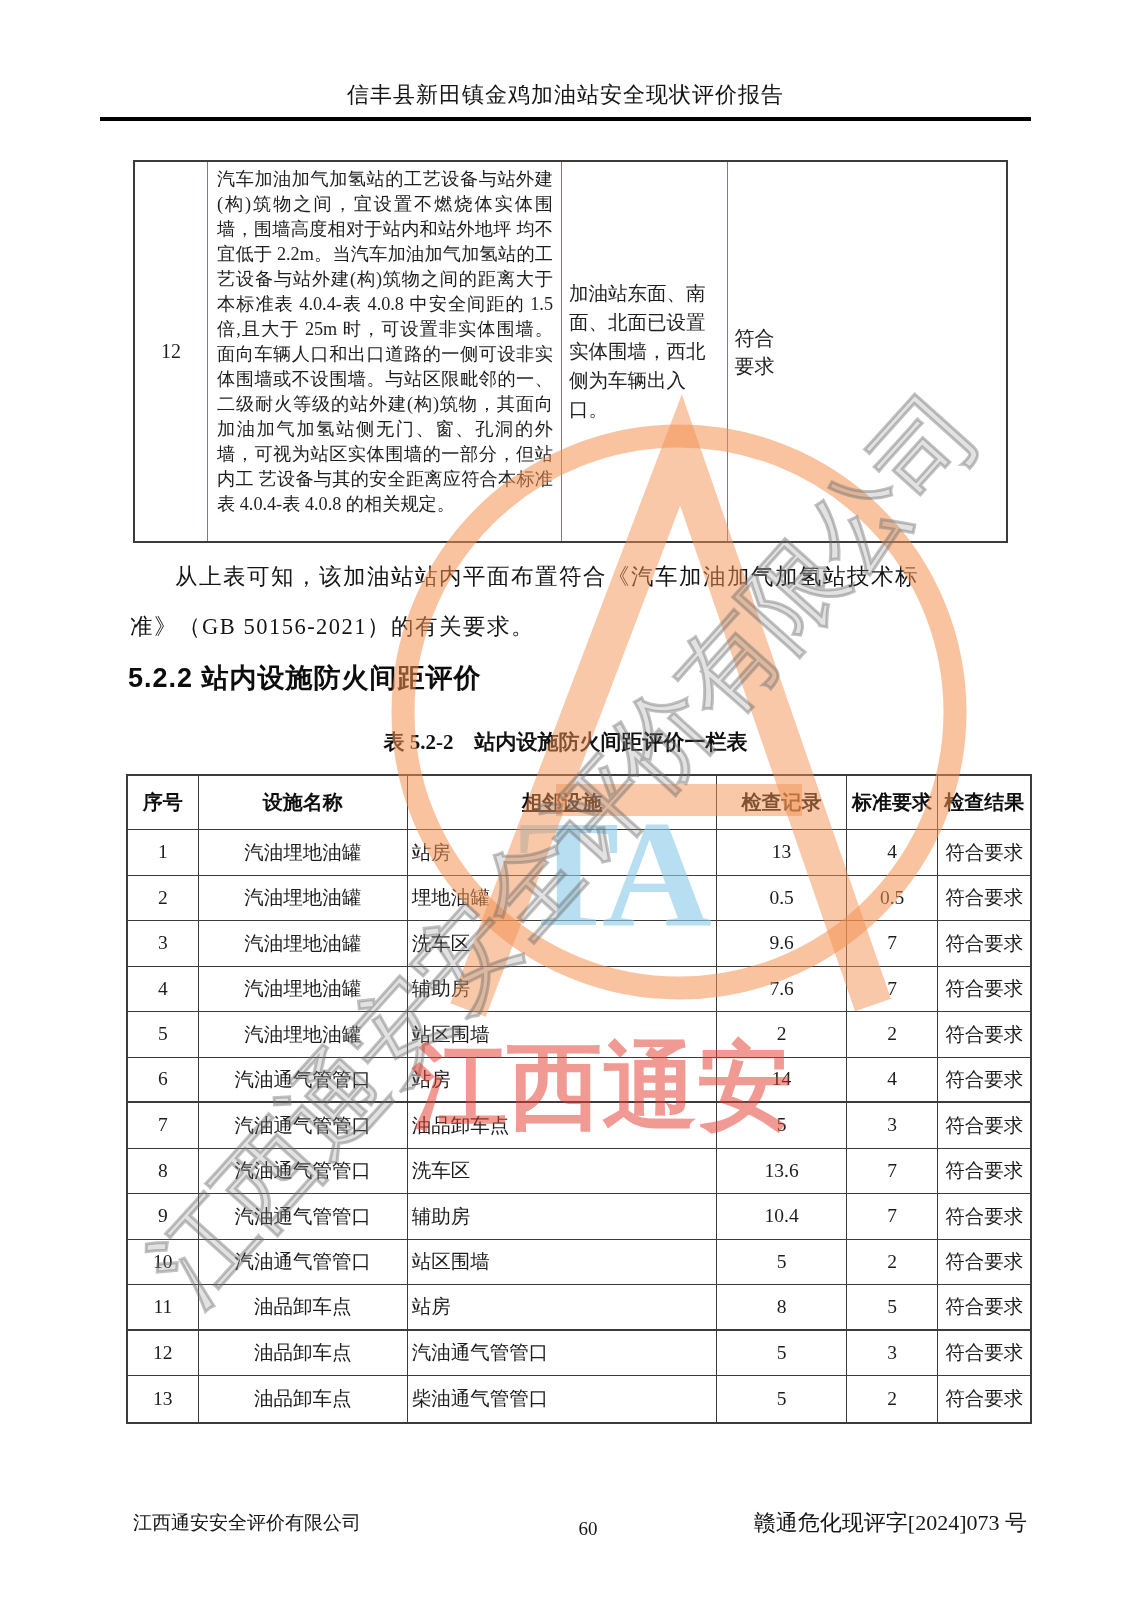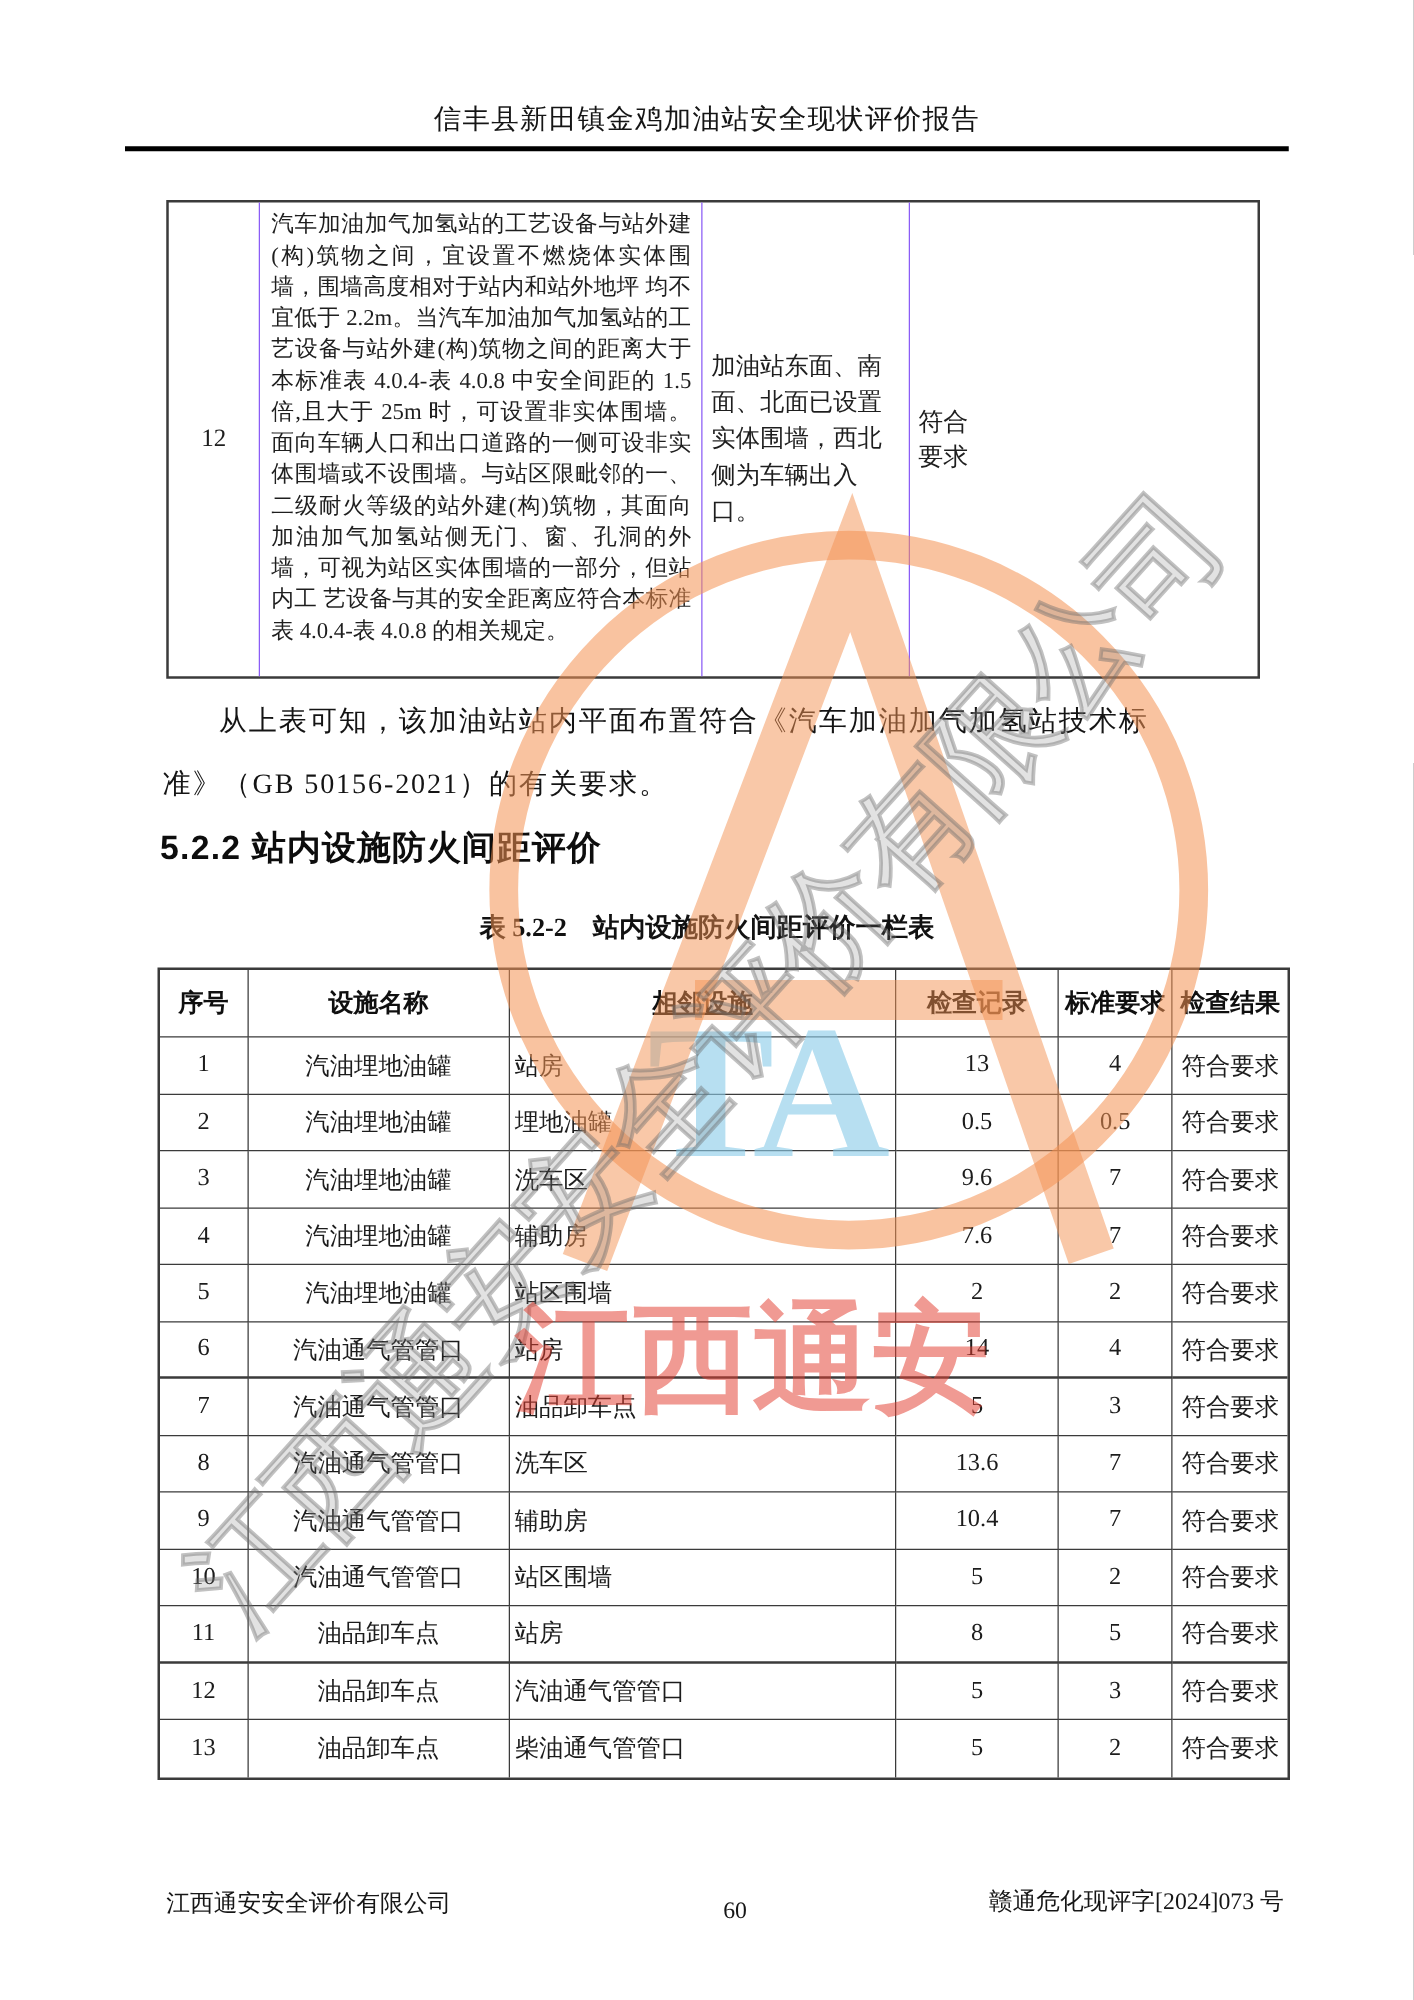--- a/index.html
+++ b/index.html
@@ -75,21 +75,21 @@
   .c0{width:71px;}
   .c1{width:210px;}
   .c2{width:311px;justify-content:flex-start;padding-left:4px;}
   .t2-header .c2{justify-content:center;padding-left:0;text-decoration:underline;}
   .c3{width:130px;}
   .c4{width:92px;}
   .c5{width:92px;}
   
   .footer-left{position:absolute;top:1510px;left:133px;font-size:19px;color:#161616;}
   .footer-page{position:absolute;top:1518px;left:0;width:1176px;text-align:center;font-size:19px;color:#161616;}
-  .footer-right{position:absolute;top:1508px;right:104px;font-size:19px;color:#161616;}
+  .footer-right{position:absolute;top:1508px;right:104px;font-size:22px;color:#161616;}
   
   .wm{position:absolute;pointer-events:none;}
   .wm-svg{left:0;top:0;z-index:6;}
   .wm-diagonal{
     left:565px;top:850px;z-index:7;white-space:nowrap;
     transform:translate(-50%,-50%) rotate(-48deg);
     font-family:"Liberation Sans","DejaVu Sans",sans-serif;
     font-size:100px;letter-spacing:-2px;
     color:rgba(125,125,125,0.22);
     -webkit-text-stroke:3px rgba(108,108,108,0.42);

